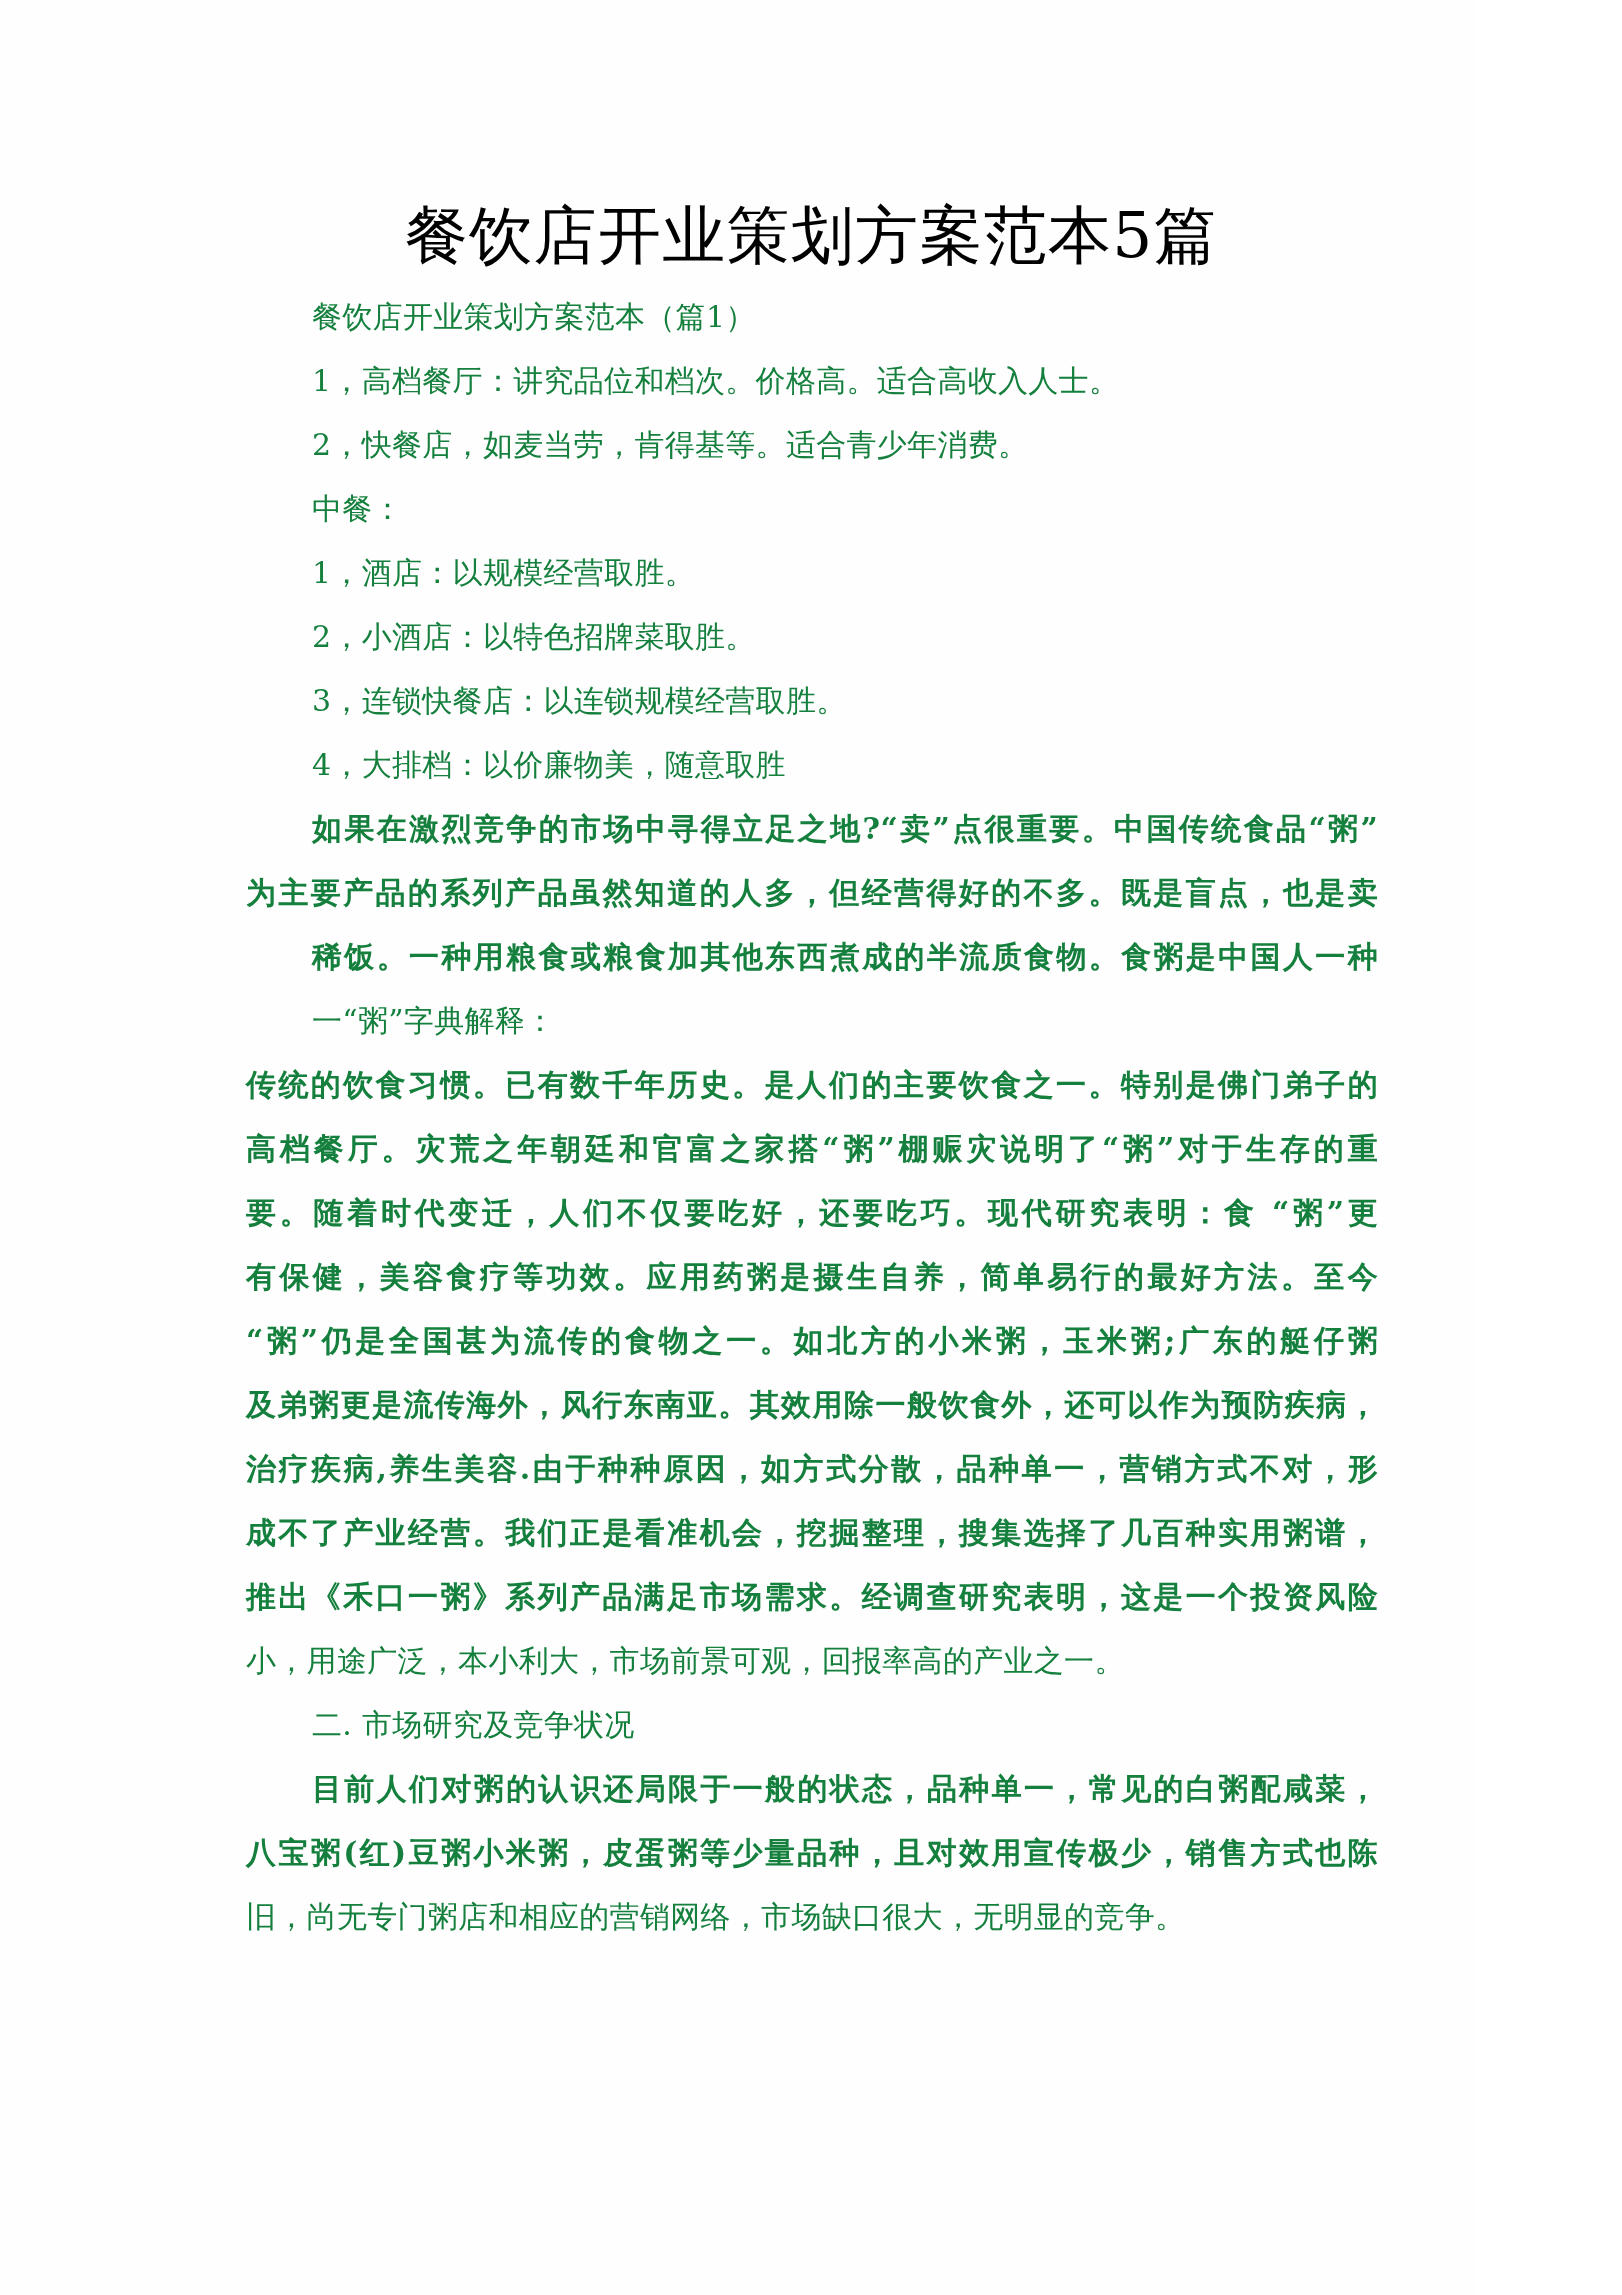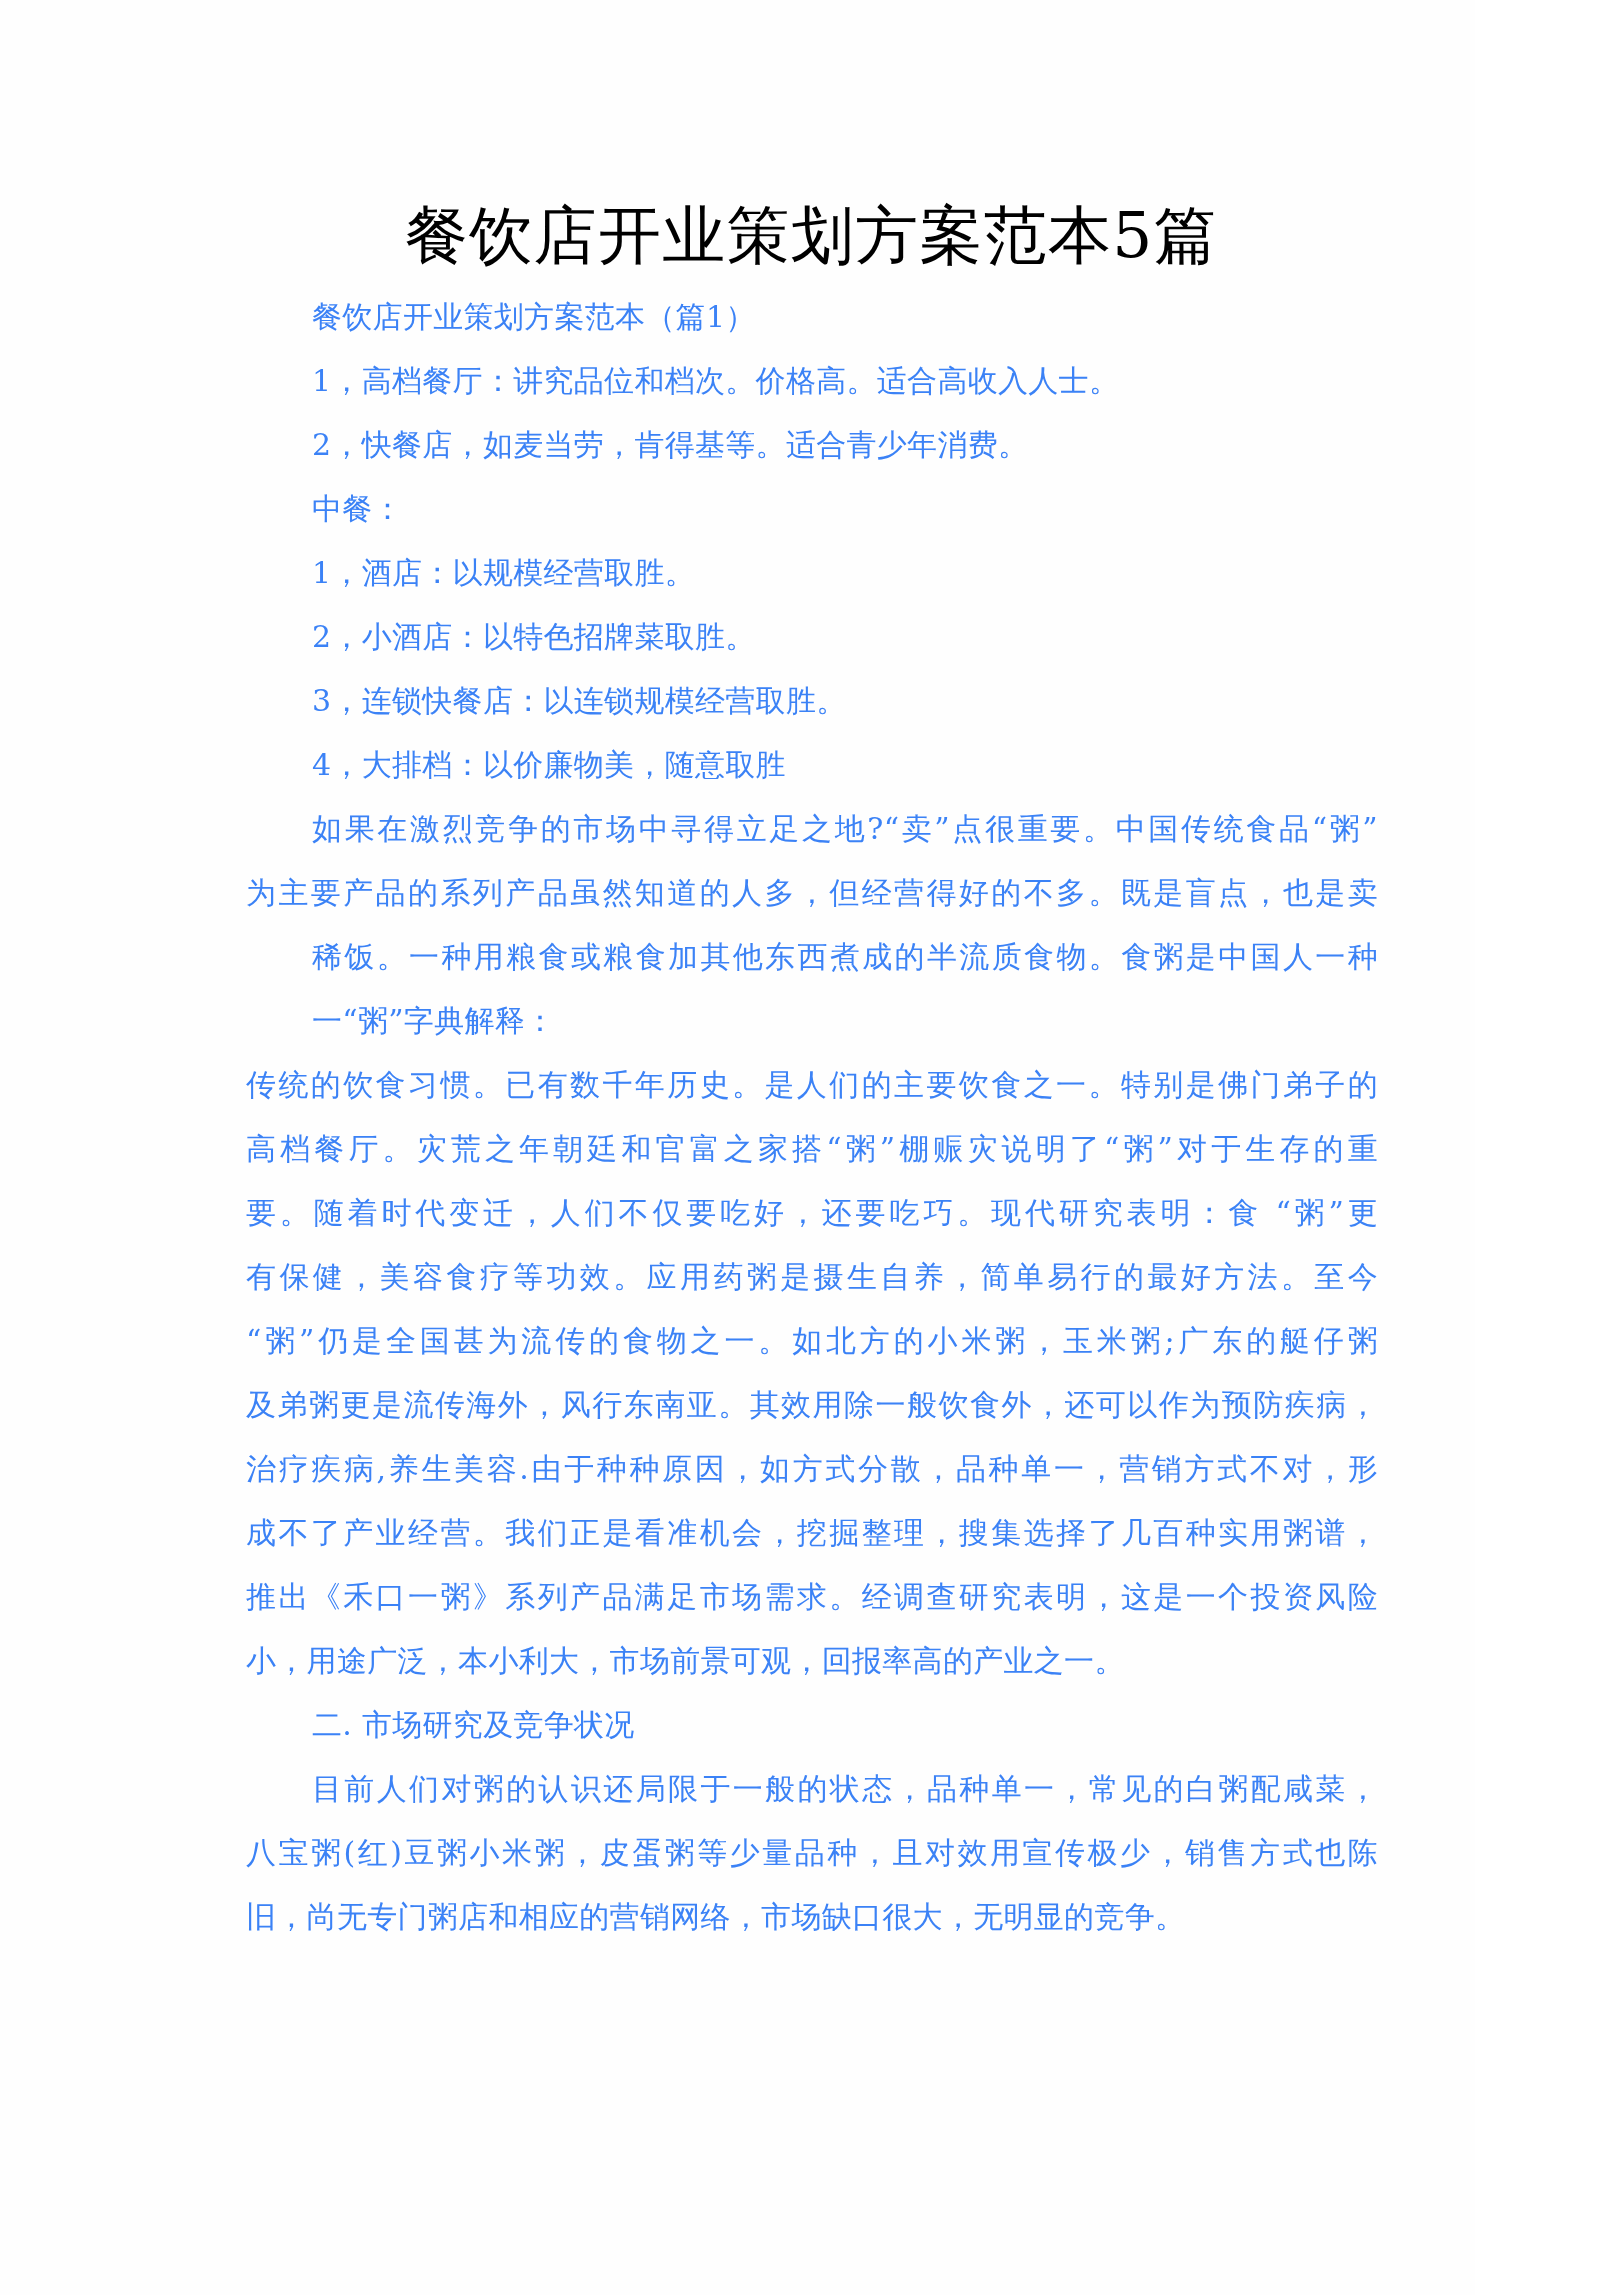--- a/index.html
+++ b/index.html
@@ -3,23 +3,23 @@
 <meta charset="utf-8">
 <style>
   html, body { margin: 0; padding: 0; background: #ffffff; }
   body { width: 1623px; height: 2295px; position: relative; overflow: hidden;
          font-family: "DejaVu Serif", "Liberation Serif", serif; color: #111; }
   .page { position: absolute; left: 0; top: 0; width: 1475px; height: 2295px; background: #fefefe; }
   .title { position: absolute; left: 0; width: 1623px; top: 196px; text-align: center;
            font-size: 63px; line-height: 79px; letter-spacing: 1.3px; color: #000; }
   .body { position: absolute; left: 246px; width: 1132px; top: 285px; }
   .line { font-size: 30px; line-height: 64px; height: 64px; white-space: nowrap;
-          overflow: visible; color: #3b82f6; letter-spacing: 0.3px; }
+          overflow: visible; color: #15803d; letter-spacing: 0.3px; }
   .indent { padding-left: 66px; }
-  .justify { text-align: justify; text-align-last: justify; white-space: normal; }
+  .justify { text-align: justify; text-align-last: justify; white-space: normal; font-weight: bold; }
 </style>
 </head>
 <body>
 
 <div class="page">
   <div class="title">餐饮店开业策划方案范本5篇</div>
   <div class="body" id="doc-body">
       <div class="line indent">餐饮店开业策划方案范本（篇1）</div>
       <div class="line indent">1，高档餐厅：讲究品位和档次。价格高。适合高收入人士。</div>
       <div class="line indent">2，快餐店，如麦当劳，肯得基等。适合青少年消费。</div>

